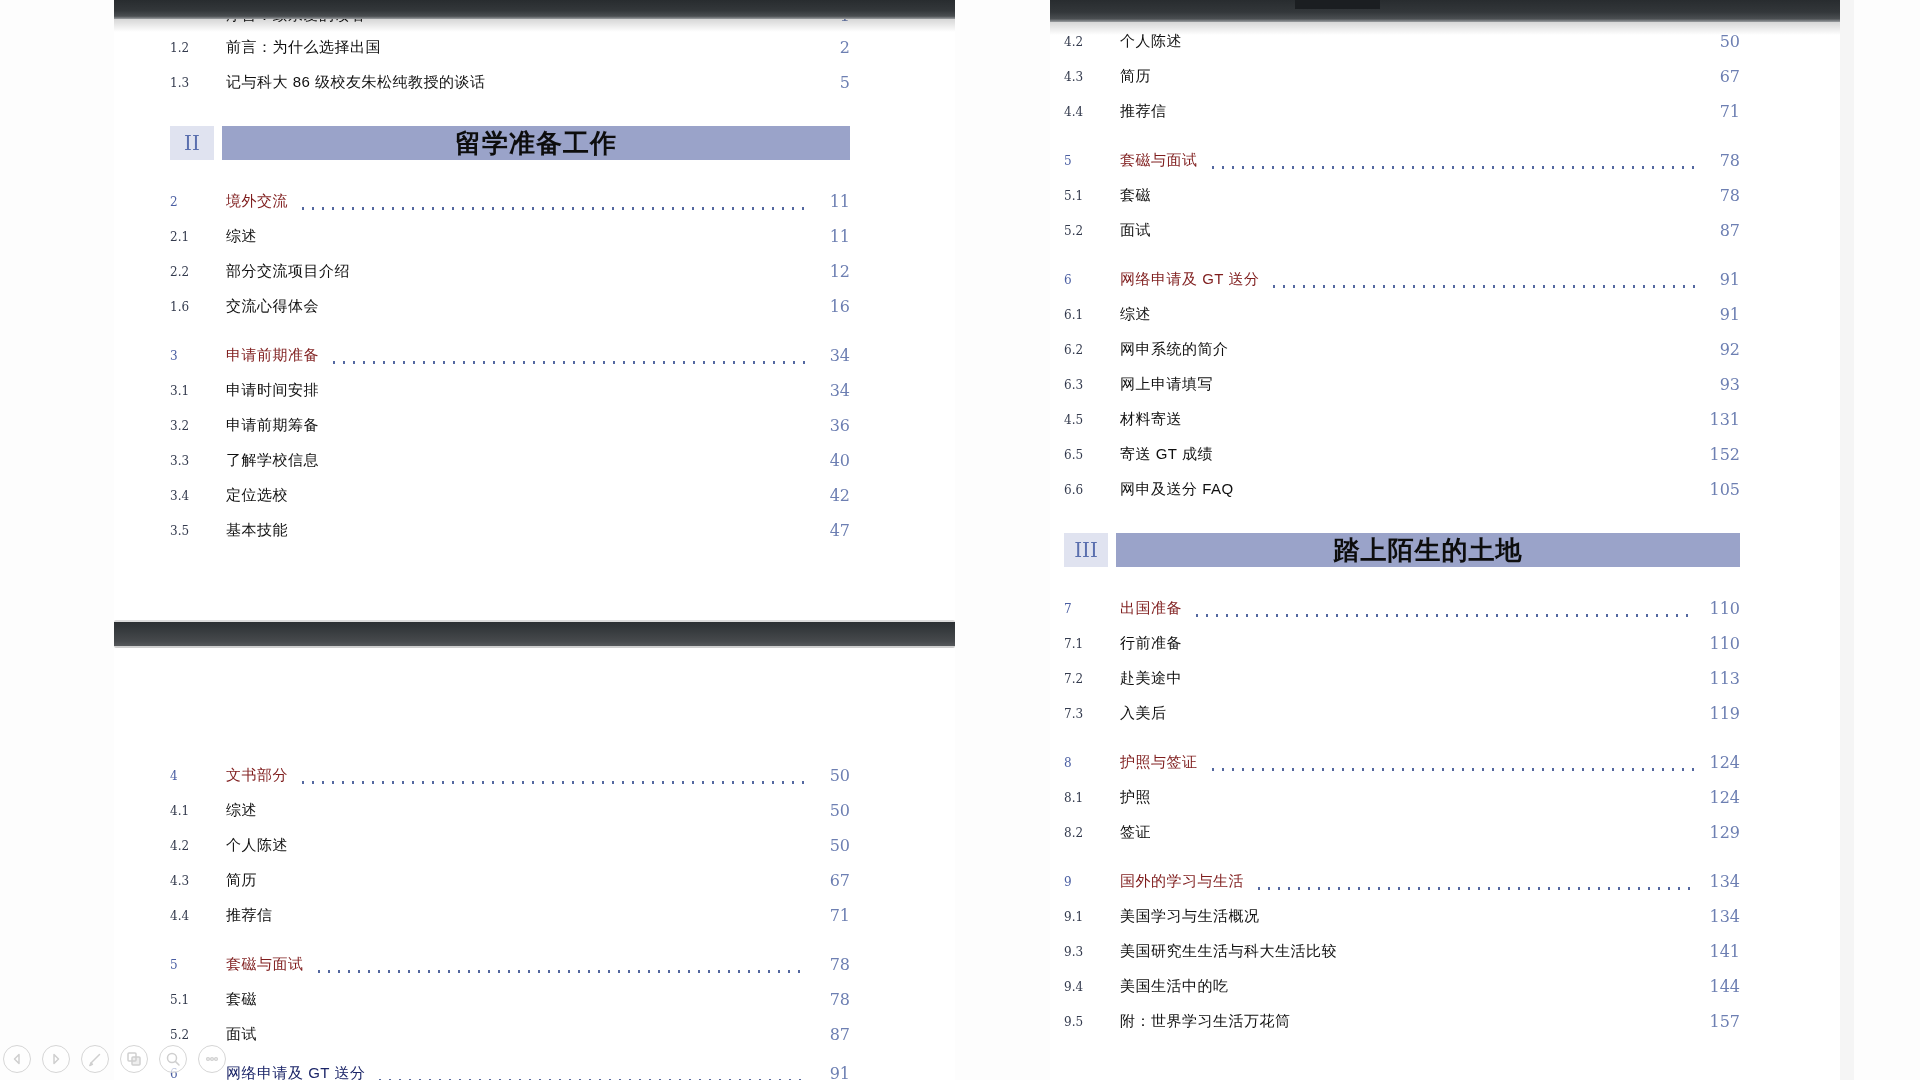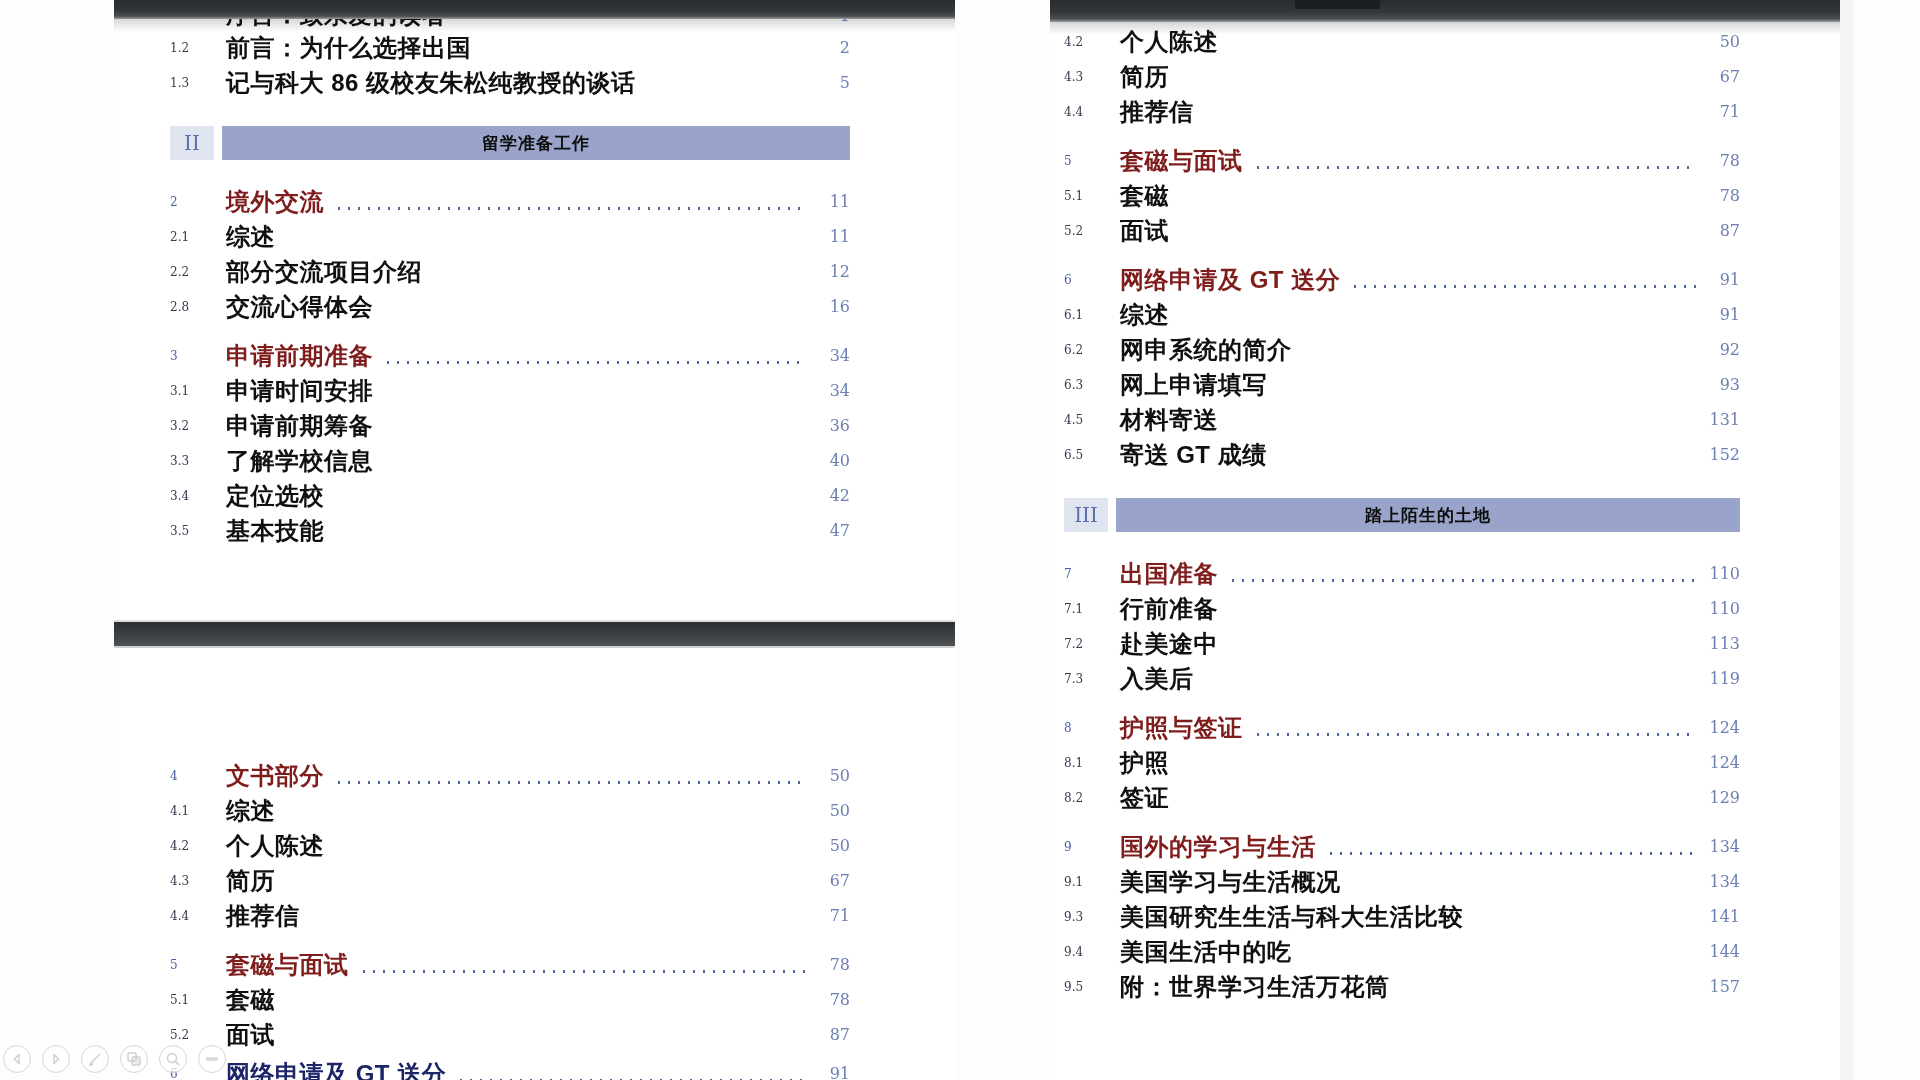--- a/index.html
+++ b/index.html
@@ -24,21 +24,21 @@
 
   
   .toc-list{position:relative;z-index:1;}
   .page-col.left  .toc-list{padding:0 105px 0 56px;}
   .page-col.right .toc-list{padding:24px 100px 0 14px;}
   .page-col.left .toc-list > .toc-entry:first-child{height:30px;}
 
   .toc-entry{display:flex;align-items:center;height:35px;cursor:pointer;}
   .toc-num{width:56px;flex:0 0 56px;font-family:"DejaVu Serif","Liberation Serif",serif;
     font-size:12px;color:#343b4e;}
-  .toc-title{font-size:24px;font-weight:700;color:#101010;white-space:nowrap;letter-spacing:0.5px;}
+  .toc-title{font-size:15px;font-weight:400;color:#101010;white-space:nowrap;letter-spacing:0.5px;}
   .toc-dots{flex:1 1 auto;align-self:flex-end;height:3px;margin:0 8px 9px 10px;visibility:hidden;
     background-image:radial-gradient(circle,#5468a0 1.15px,rgba(0,0,0,0) 1.4px);
     background-size:10px 3px;background-repeat:repeat-x;background-position:left center;}
   .toc-page{flex:0 0 auto;min-width:36px;text-align:right;
     font-family:"DejaVu Serif","Liberation Serif",serif;font-size:16px;color:#6d7fb2;}
 
   .row-chapter{margin-top:14px;}
   .row-chapter .toc-num{color:#4a5ea2;}
   .row-chapter .toc-title{color:#7f1d1d;}
   .row-chapter .toc-dots{visibility:visible;}
@@ -47,21 +47,21 @@
   .row-chapter-partial .toc-title{color:#1b2568;}
   .row-chapter-partial .toc-dots{visibility:visible;}
 
   
   .toc-part{display:flex;align-items:stretch;height:34px;margin:26px 0 24px;cursor:pointer;border-radius:15px;}
   .part-num{flex:0 0 44px;display:flex;align-items:center;justify-content:center;
     background:#e0e3f0;color:#5a6fae;font-family:"DejaVu Serif","Liberation Serif",serif;
     font-size:20px;}
   .part-spacer{flex:0 0 8px;}
   .part-title{flex:1 1 auto;display:flex;align-items:center;justify-content:center;
-    background:#9aa3c9;color:#0d0d0d;font-size:17px;font-weight:700;letter-spacing:1px;}
+    background:#9aa3c9;color:#0d0d0d;font-size:26px;font-weight:700;letter-spacing:1px;}
 
   
   .page-gap{height:24px;margin:72px -105px 110px -56px;
     border-top:2px solid #dcdcdc;border-bottom:2px solid #cfcfcf;border-radius:2px;
     background:linear-gradient(180deg,#2c3033 0%,#3a3e41 45%,#46494c 80%,#55585b 100%);}
 
   
   .viewer-toolbar{position:absolute;left:3px;bottom:7px;display:flex;gap:11px;z-index:20;}
   .tool-btn{width:28px;height:28px;border-radius:50%;border:1.5px solid #d6d6d6;
     background:rgba(255,255,255,0.65);display:flex;align-items:center;justify-content:center;
@@ -117,21 +117,21 @@
   </div>
 
   <div class="toc-entry">
     <span class="toc-num">2.2</span>
     <span class="toc-title">部分交流项目介绍</span>
     <span class="toc-dots"></span>
     <span class="toc-page">12</span>
   </div>
 
   <div class="toc-entry">
-    <span class="toc-num">2.8</span>
+    <span class="toc-num">1.6</span>
     <span class="toc-title">交流心得体会</span>
     <span class="toc-dots"></span>
     <span class="toc-page">16</span>
   </div>
 
   <div class="toc-entry row-chapter">
     <span class="toc-num">3</span>
     <span class="toc-title">申请前期准备</span>
     <span class="toc-dots"></span>
     <span class="toc-page">34</span>
@@ -320,20 +320,26 @@
     <span class="toc-page">131</span>
   </div>
 
   <div class="toc-entry">
     <span class="toc-num">6.5</span>
     <span class="toc-title">寄送 GT 成绩</span>
     <span class="toc-dots"></span>
     <span class="toc-page">152</span>
   </div>
 
+  <div class="toc-entry">
+    <span class="toc-num">6.6</span>
+    <span class="toc-title">网申及送分 FAQ</span>
+    <span class="toc-dots"></span>
+    <span class="toc-page">105</span>
+  </div>
 
   <div class="toc-part row-part">
     <span class="part-num">III</span>
     <span class="part-spacer"></span>
     <span class="part-title">踏上陌生的土地</span>
   </div>
 
   <div class="toc-entry row-chapter">
     <span class="toc-num">7</span>
     <span class="toc-title">出国准备</span>

